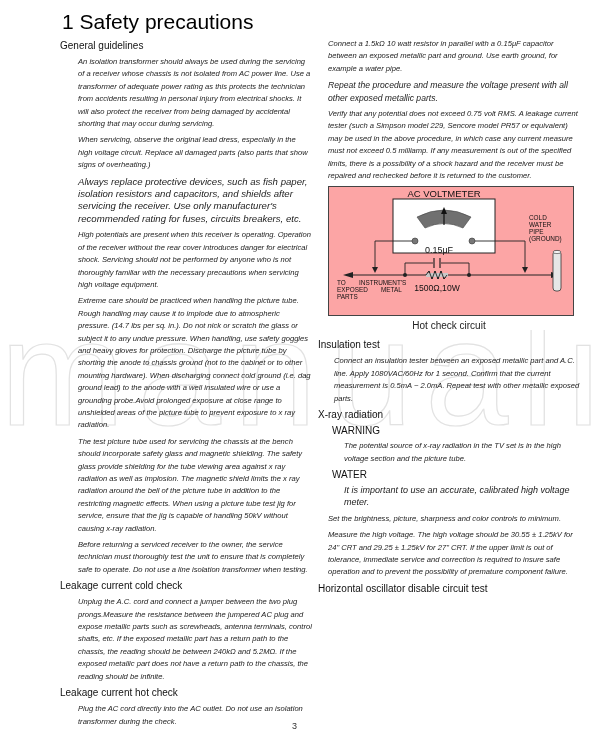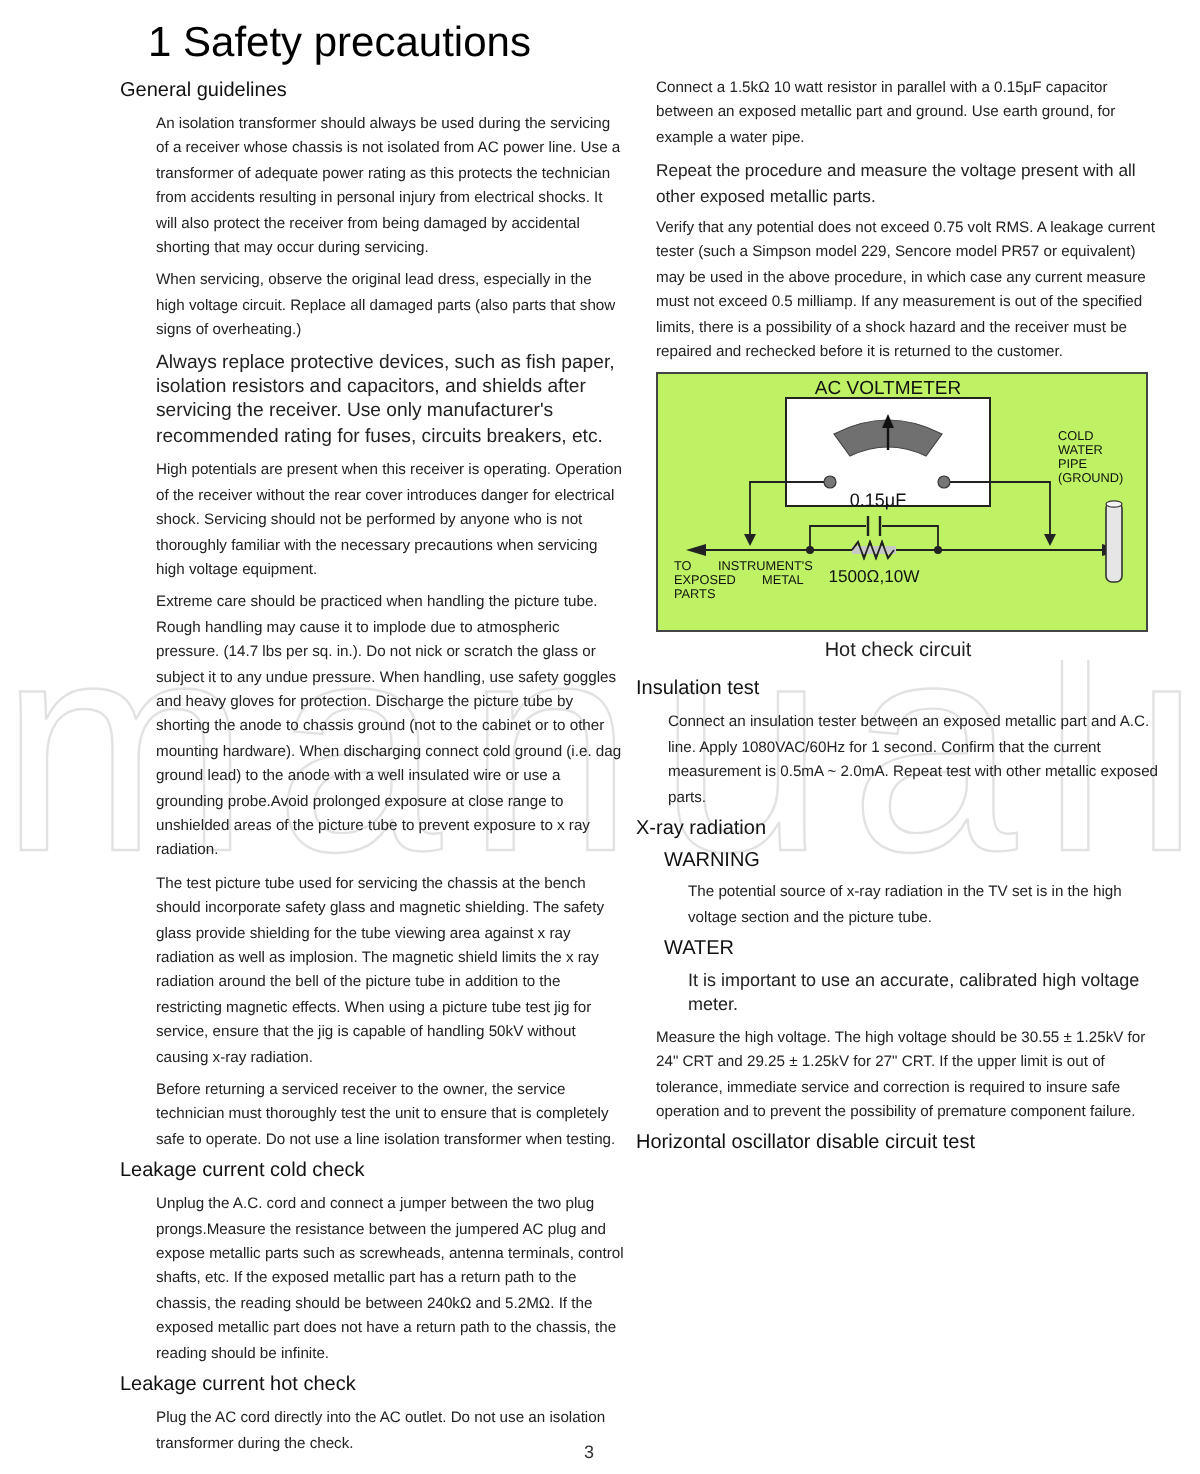--- a/index.html
+++ b/index.html
@@ -1,28 +1,28 @@
 <!DOCTYPE html>
 <html><head>
 <meta charset="utf-8">
 <style>
   html, body { margin:0; padding:0; background:#ffffff; }
   body { width:600px; height:737px; position:relative; overflow:hidden;
          font-family:"Liberation Sans", sans-serif; color:#1a1a1a; }
-  .page-title { position:absolute; left:62px; top:10px; font-size:21px; font-weight:normal; color:#000; letter-spacing:0px;margin-left:12px; }
+  .page-title { position:absolute; left:62px; top:10px; font-size:21px; font-weight:normal; color:#000; letter-spacing:0px; }
   .col { position:absolute; top:40px; }
   .col-left { left:62px; width:250px; }
   .col-right { left:318px; width:262px; top:0; }
   .h2 { font-size:10px; color:#111; margin:0 0 4px 0; line-height:12px; }
-  .p { font-size:7.6px; line-height:12.4px; margin:0 0 4px 16px; color:#222; }
+  .p { font-size:7.6px; line-height:12.4px; margin:0 0 4px 16px; color:#222;font-style:italic; }
   .p.big { font-size:9.6px; }
   .p.noind { margin-left:10px; }
   .p.ind2 { margin-left:26px; }
   .sub { font-size:10px; margin:0 0 4px 14px; color:#111; line-height:11px; }
-  .diagram { position:relative; margin:4px 0 0 10px; width:244px; height:128px; background:#bef264; border:1.5px solid #444; }
+  .diagram { position:relative; margin:4px 0 0 10px; width:244px; height:128px; background:#fca5a5; border:1.5px solid #444; }
   .diagram svg { position:absolute; left:0; top:0; }
   .caption { font-size:10px; text-align:center; margin:4px 0 8px 0; color:#222; }
   .pagenum { position:absolute; left:292px; top:721px; font-size:9px; color:#333; }
   .watermark { position:absolute; left:0; top:330px; width:600px; height:100px; pointer-events:none; }
 </style>
 </head>
 <body>
 
 <svg class="watermark" width="600" height="100" viewBox="0 0 600 100">
   <text x="0" y="95" font-family="Liberation Sans, sans-serif" font-size="150" fill="none" stroke="#e2e2e2" stroke-width="1.2" textLength="600">manuali</text>
@@ -101,18 +101,19 @@
   <div class="caption">Hot check circuit</div>
 
   <div class="h2">Insulation test</div>
   <p class="p">Connect an insulation tester between an exposed metallic part and A.C. line. Apply 1080VAC/60Hz for 1 second. Confirm that the current measurement is 0.5mA ~ 2.0mA. Repeat test with other metallic exposed parts.</p>
 
   <div class="h2">X-ray radiation</div>
   <div class="sub">WARNING</div>
   <p class="p ind2">The potential source of x-ray radiation in the TV set is in the high voltage section and the picture tube.</p>
   <div class="sub">WATER</div>
   <p class="p ind2" style="font-size:9px">It is important to use an accurate, calibrated high voltage meter.</p>
+  <p class="p noind">Set the brightness, picture, sharpness and color controls to minimum.</p>
   <p class="p noind">Measure the high voltage. The high voltage should be 30.55 ± 1.25kV for 24" CRT and 29.25 ± 1.25kV for 27" CRT. If the upper limit is out of tolerance, immediate service and correction is required to insure safe operation and to prevent the possibility of premature component failure.</p>
 
   <div class="h2">Horizontal oscillator disable circuit test</div>
 </div>
 
 <div class="pagenum">3</div>
 
 </body></html>

